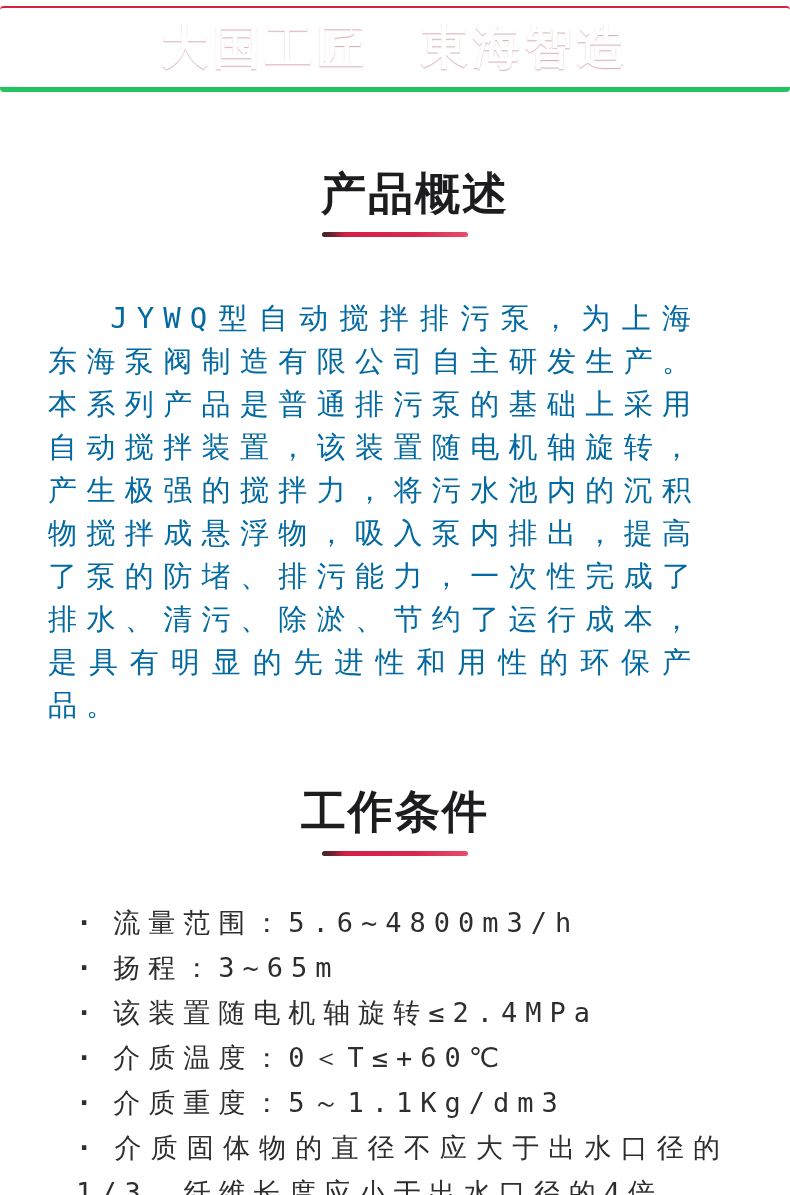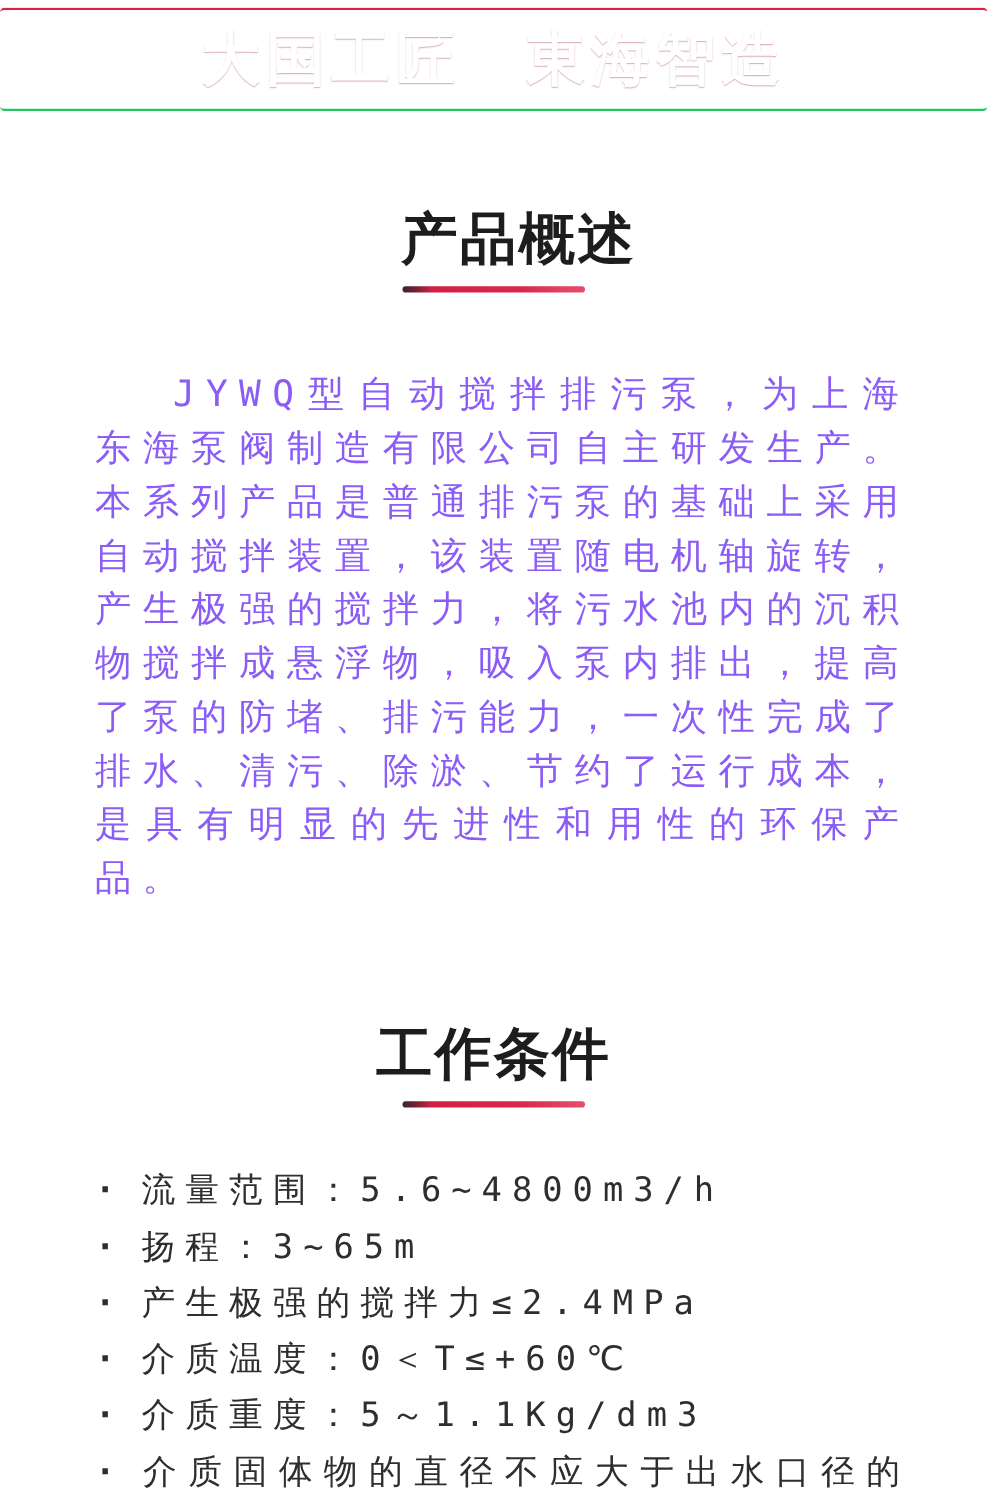--- a/index.html
+++ b/index.html
@@ -14,21 +14,21 @@
     background: #ffffff;
     overflow: hidden;
     font-family: "DejaVu Sans Mono", "DejaVu Sans", sans-serif;
   }
   
   .banner {
     margin-top: 6px;
     height: 79px;
     border-top: 2px solid #d8весь2340;
     border-top: 2px solid #d82340;
-    border-bottom: 2px solid #22c55e;
+    border-bottom: 5px solid #22c55e;
     border-radius: 4px;
     background: linear-gradient(180deg,
       #ef4a5f 0%,
       #e73049 28%,
       #e32а43 60%,
       #e32a43 60%,
       #da2340 86%,
       #cf1e3a 100%);
   }
   .banner-title {
@@ -46,41 +46,41 @@
     margin: 0;
     text-align: center;
     font-size: 45px;
     line-height: 47px;
     font-weight: bold;
     color: #1d1d1f;
     letter-spacing: 2px;
     font-family: "Liberation Sans", "DejaVu Sans", sans-serif;
   }
   .mt-overview { margin-top: 78px; padding-left: 40px; }
-  .mt-conditions { margin-top: 95px; }
+  .mt-conditions { margin-top: 62px; font-family: Liberation Serif, serif; }
   .title-underline {
     width: 146px;
     height: 5px;
     margin: 15px auto 0 auto;
     border-radius: 3px;
     background: linear-gradient(90deg,
       #402329 0%,
       #6e2233 7%,
       #d22045 16%,
       #d8294c 65%,
       #e64e6e 100%);
   }
   
   .para {
     width: 652px;
-    margin: 60px 62px 0 76px;
+    margin: 60px 62px 0 48px;
     font-size: 29px;
     line-height: 43px;
     letter-spacing: 9px;
-    color: #8b5cf6;
+    color: #0369a1;
     text-align: justify;
     text-indent: 2.15em;
   }
   
   .bullets {
     list-style: none;
     width: 652px;
     margin: 44px 62px 0 76px;
     padding: 0;
     font-size: 27px;
@@ -110,20 +110,20 @@
     <p class="para">JYWQ型自动搅拌排污泵，为上海东海泵阀制造有限公司自主研发生产。本系列产品是普通排污泵的基础上采用自动搅拌装置，该装置随电机轴旋转，产生极强的搅拌力，将污水池内的沉积物搅拌成悬浮物，吸入泵内排出，提高了泵的防堵、排污能力，一次性完成了排水、清污、除淤、节约了运行成本，是具有明显的先进性和用性的环保产品。</p>
   </section>
 
   <section>
     <h2 class="sec-title mt-conditions">工作条件</h2>
     <div class="title-underline"></div>
 
     <ul class="bullets">
       <li class="bullet-item"><span class="marker">·</span><span>流量范围：5.6~4800m3/h</span></li>
       <li class="bullet-item"><span class="marker">·</span><span>扬程：3~65m</span></li>
-      <li class="bullet-item"><span class="marker">·</span><span>产生极强的搅拌力≤2.4MPa</span></li>
+      <li class="bullet-item"><span class="marker">·</span><span>该装置随电机轴旋转≤2.4MPa</span></li>
       <li class="bullet-item"><span class="marker">·</span><span>介质温度：0＜T≤+60℃</span></li>
       <li class="bullet-item"><span class="marker">·</span><span>介质重度：5～1.1Kg/dm3</span></li>
       <li class="bullet-item"><span class="marker">·</span><span>介质固体物的直径不应大于出水口径的1/3，纤维长度应小于出水口径的4倍</span></li>
     </ul>
   </section>
 
 </div>
 
 </body></html>

